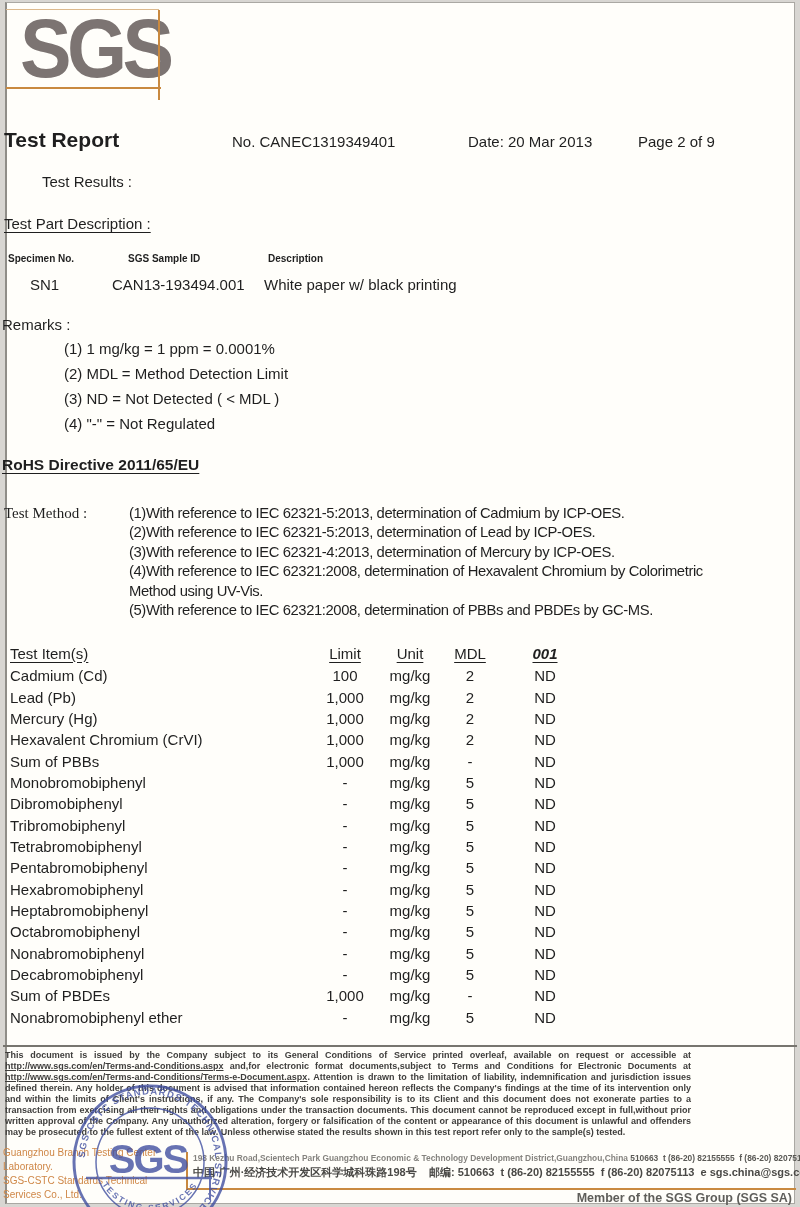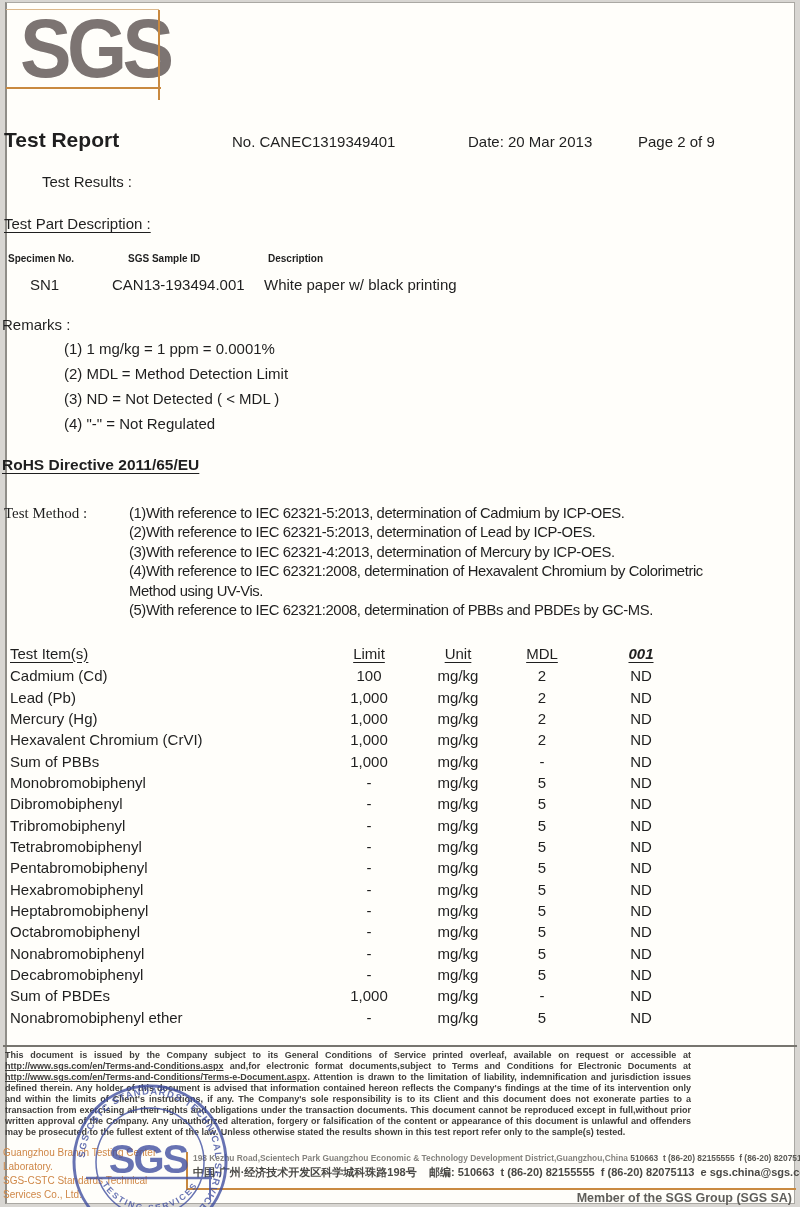--- a/index.html
+++ b/index.html
@@ -43,21 +43,21 @@
   .spec-d { position: absolute; top: 276px; font-size: 15px; }
   .remarks-lbl { left: 2px; top: 316px; }
   .remarks-list { position: absolute; left: 64px; top: 340px; font-size: 15px; }
   .remarks-list div { height: 25px; }
   .rohs { left: 2px; top: 456px; font-weight: bold; font-size: 15.5px; }
   .tm-lbl { left: 4px; top: 505px; font-family: Liberation Serif, serif; }
   .tm-lines { position: absolute; left: 129px; top: 505px; width: 640px; font-size: 14.8px; letter-spacing: -0.4px; }
   .tm-lines div { height: 19.4px; }
   
   .rt { position: absolute; left: 0; top: 641px; width: 600px; font-size: 15px; }
-  .trow { display: grid; grid-template-columns: 310px 70px 60px 60px 90px; height: 21.35px; align-items: center; gap: 24px; }
+  .trow { display: grid; grid-template-columns: 310px 70px 60px 60px 90px; height: 21.35px; align-items: center; }
   .trow.head { height: 24px; }
   .c-item { padding-left: 10px; }
   .c-mid { text-align: center; }
   .hd-u { text-decoration: underline; text-underline-offset: 3px; }
   .col-result-h { font-style: italic; font-weight: bold; }
   
   .foot-topline { position: absolute; left: 3px; top: 1045px; width: 794px; height: 1.5px; background: #77756f; }
   .disclaimer {
     position: absolute; left: 5px; top: 1050px; width: 686px;
     font-size: 9px; line-height: 11px; font-weight: bold;

